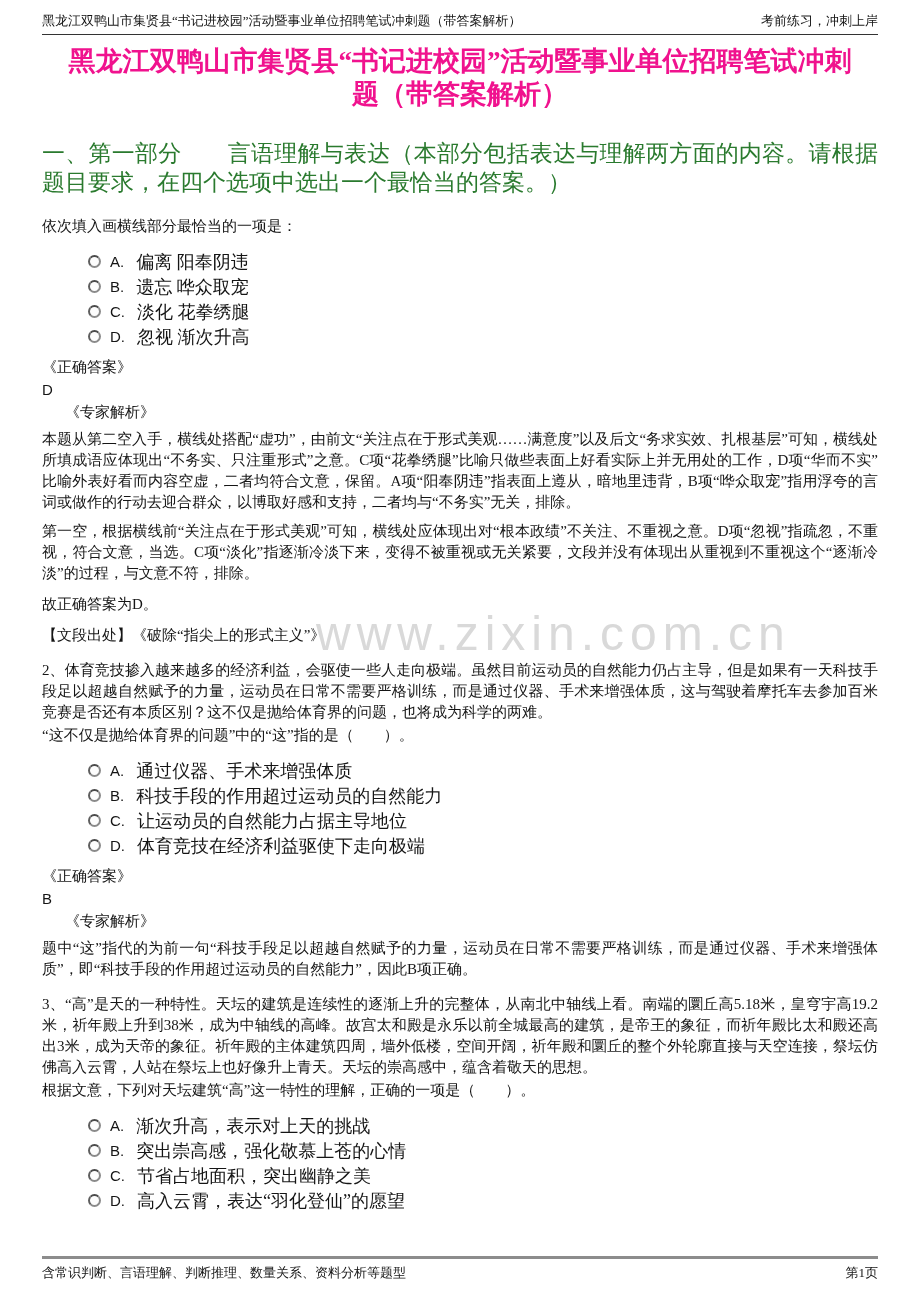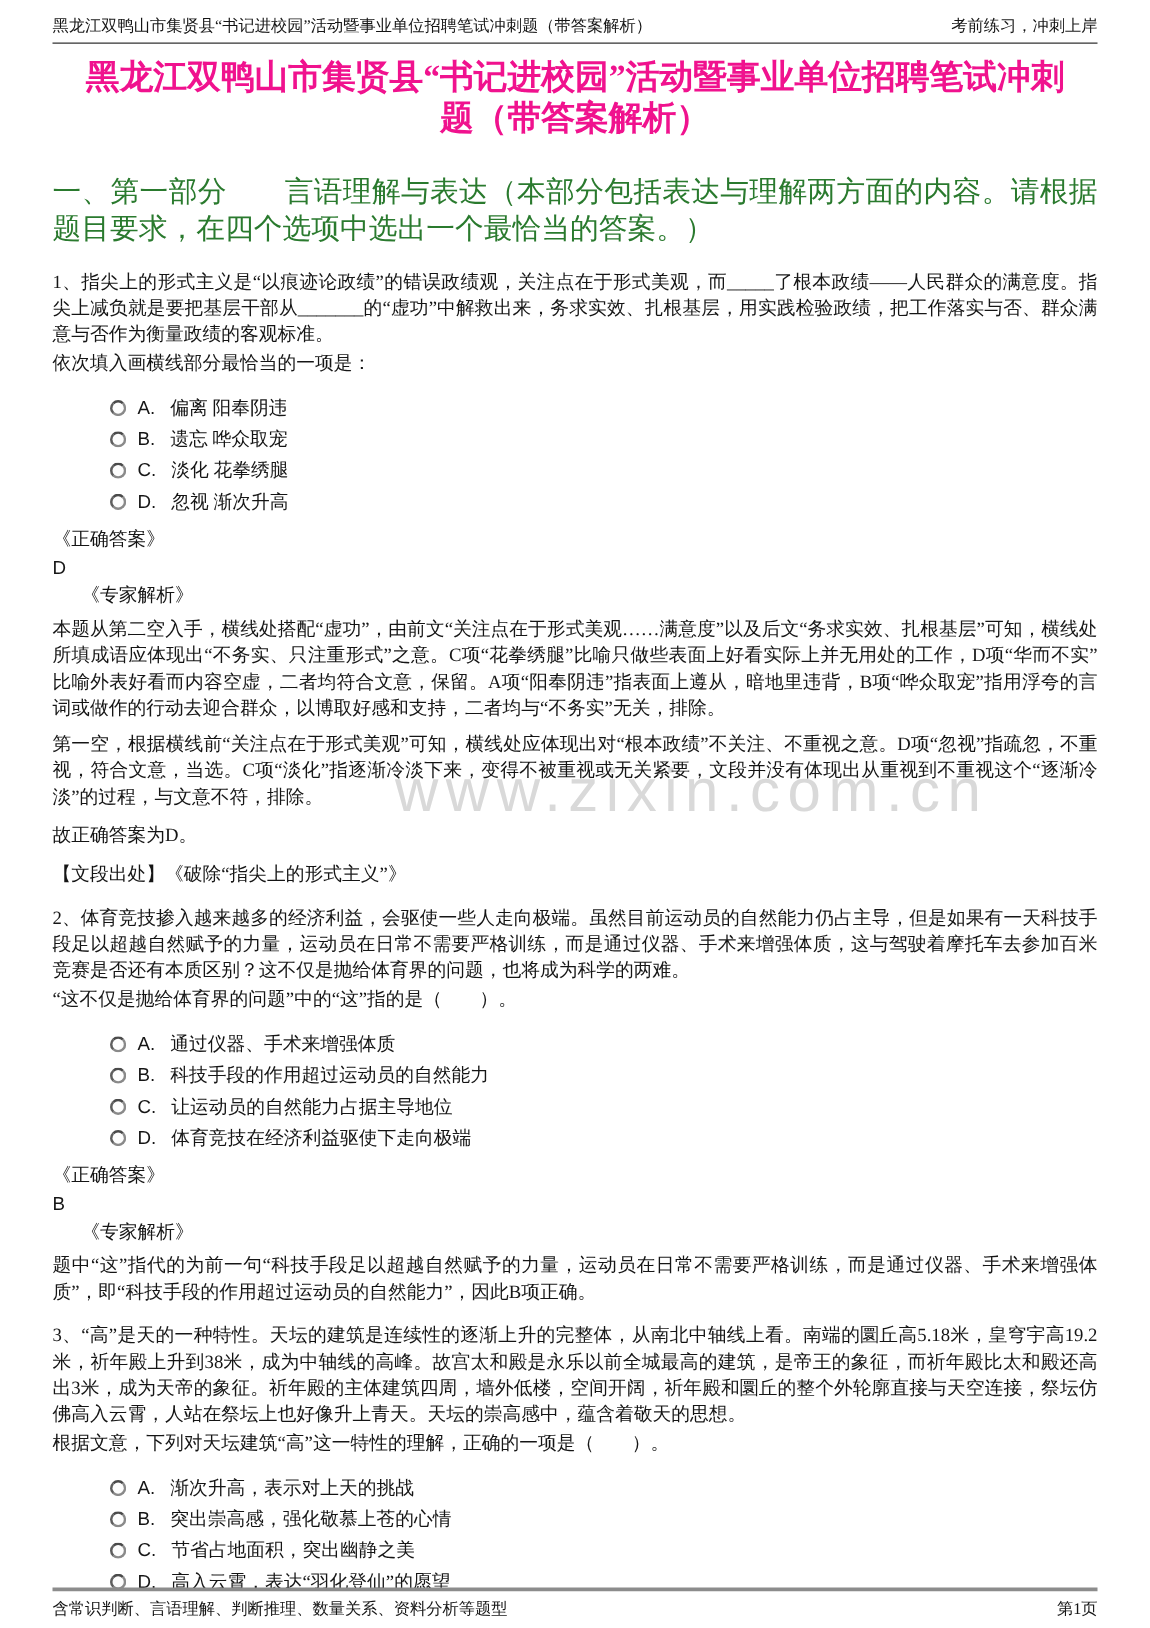--- a/index.html
+++ b/index.html
@@ -46,39 +46,39 @@
   }
   .prompt { margin-top: 2px; }
   .options { margin-top: 12px; padding-left: 46px; }
   .option { display: flex; align-items: center; height: 25px; }
   .radio {
     flex: none; width: 13px; height: 13px; border-radius: 50%;
     border: 2px solid #8a8a8a; border-top-color: #4a4a4a; border-left-color: #5e5e5e;
     background: #fdfdfd; margin-right: 9px;
   }
   .opt-letter { font-family: "Liberation Sans", sans-serif; font-size: 15px; margin-right: 12px; white-space: nowrap; }
-  .opt-text { font-size: 15px; }
+  .opt-text { font-size: 18px; }
   .answer-label { margin-top: 8px; }
   .answer-value { margin-top: 2px; font-size: 15px; line-height: 20px; font-family: "Liberation Sans", sans-serif; }
   .analysis-label { margin-top: 2px; margin-left: 23px; }
   .analysis { margin-top: 6px; }
   .analysis + .analysis { margin-top: 8px; }
   .conclusion { margin-top: 10px; }
   .source { margin-top: 10px; }
 
   
   .watermark {
     position: absolute; left: 316px; top: 606px; z-index: -1;
     color: var(--watermark); font-size: 48px; letter-spacing: 6px;
     font-family: "Liberation Sans", sans-serif; white-space: nowrap;
   }
 
   
   .doc-footer {
-    position: absolute; left: 42px; right: 42px; bottom: 6px;
+    position: absolute; left: 42px; right: 42px; bottom: 20px;
     border-top: 3px solid var(--footer_line); padding-top: 5px;
     display: flex; justify-content: space-between; font-size: 13px;
   }
 </style>
 </head>
 <body>
 
 <div class="page">
 
   <div class="watermark">www.zixin.com.cn</div>
@@ -86,21 +86,20 @@
   <div class="doc-header">
     <span class="left">黑龙江双鸭山市集贤县“书记进校园”活动暨事业单位招聘笔试冲刺题（带答案解析）</span>
     <span class="right">考前练习，冲刺上岸</span>
   </div>
 
   <h1 class="title">黑龙江双鸭山市集贤县“书记进校园”活动暨事业单位招聘笔试冲刺题（带答案解析）</h1>
 
   <h2 class="section-heading">一、第一部分　　言语理解与表达（本部分包括表达与理解两方面的内容。请根据题目要求，在四个选项中选出一个最恰当的答案。）</h2>
 
   <section class="question">
-    <p class="stem">1、指尖上的形式主义是“以痕迹论政绩”的错误政绩观，关注点在于形式美观，而_____了根本政绩——人民群众的满意度。指尖上减负就是要把基层干部从_______的“虚功”中解救出来，务求实效、扎根基层，用实践检验政绩，把工作落实与否、群众满意与否作为衡量政绩的客观标准。</p>
     <p class="prompt">依次填入画横线部分最恰当的一项是：</p>
     <div class="options">
       <div class="option">
         <span class="radio"></span>
         <span class="opt-letter">A.</span>
         <span class="opt-text">偏离 阳奉阴违</span>
       </div>
       <div class="option">
         <span class="radio"></span>
         <span class="opt-letter">B.</span>

